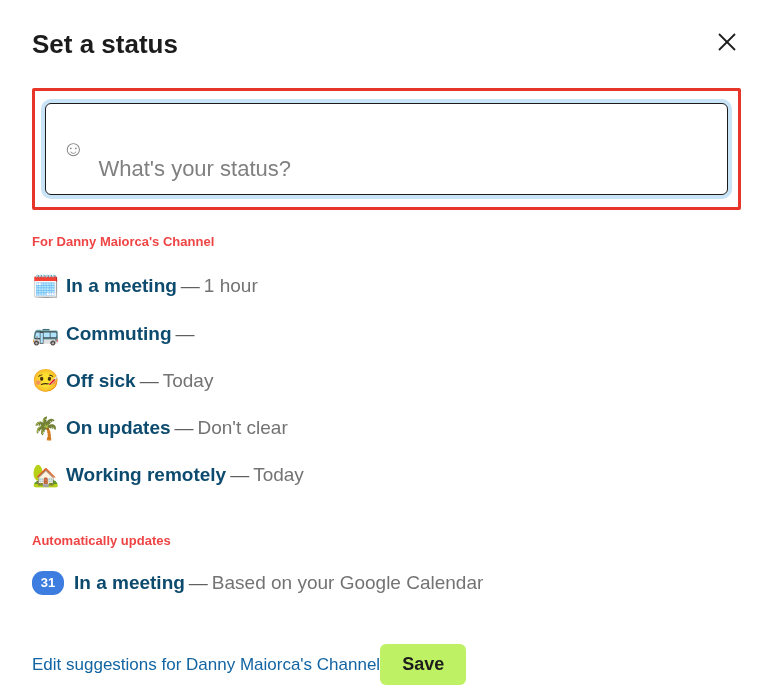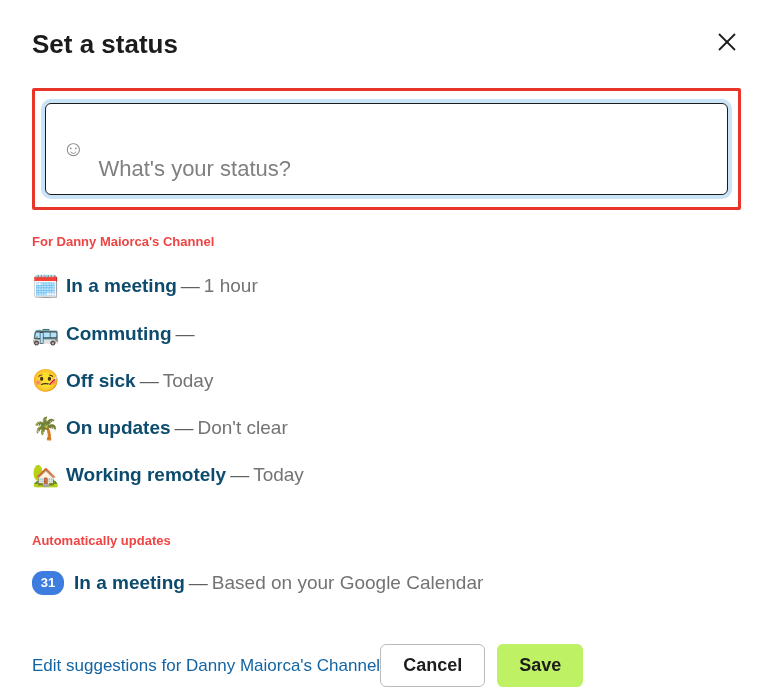--- a/index.html
+++ b/index.html
@@ -205,16 +205,15 @@
     <span class="calendar-icon">31</span>
     <span class="suggestion-label">In a meeting</span>
     <span class="suggestion-sep"> — </span>
     <span class="suggestion-duration">Based on your Google Calendar</span>
   </div>
 </div>
 
 <div class="footer">
   <span class="edit-link">Edit suggestions for Danny Maiorca's Channel</span>
   <div class="footer-buttons">
-    <button class="btn btn-cancel">Cancel</button>
     <button class="btn btn-save">Save</button>
   </div>
 </div>
 
 </body></html>

